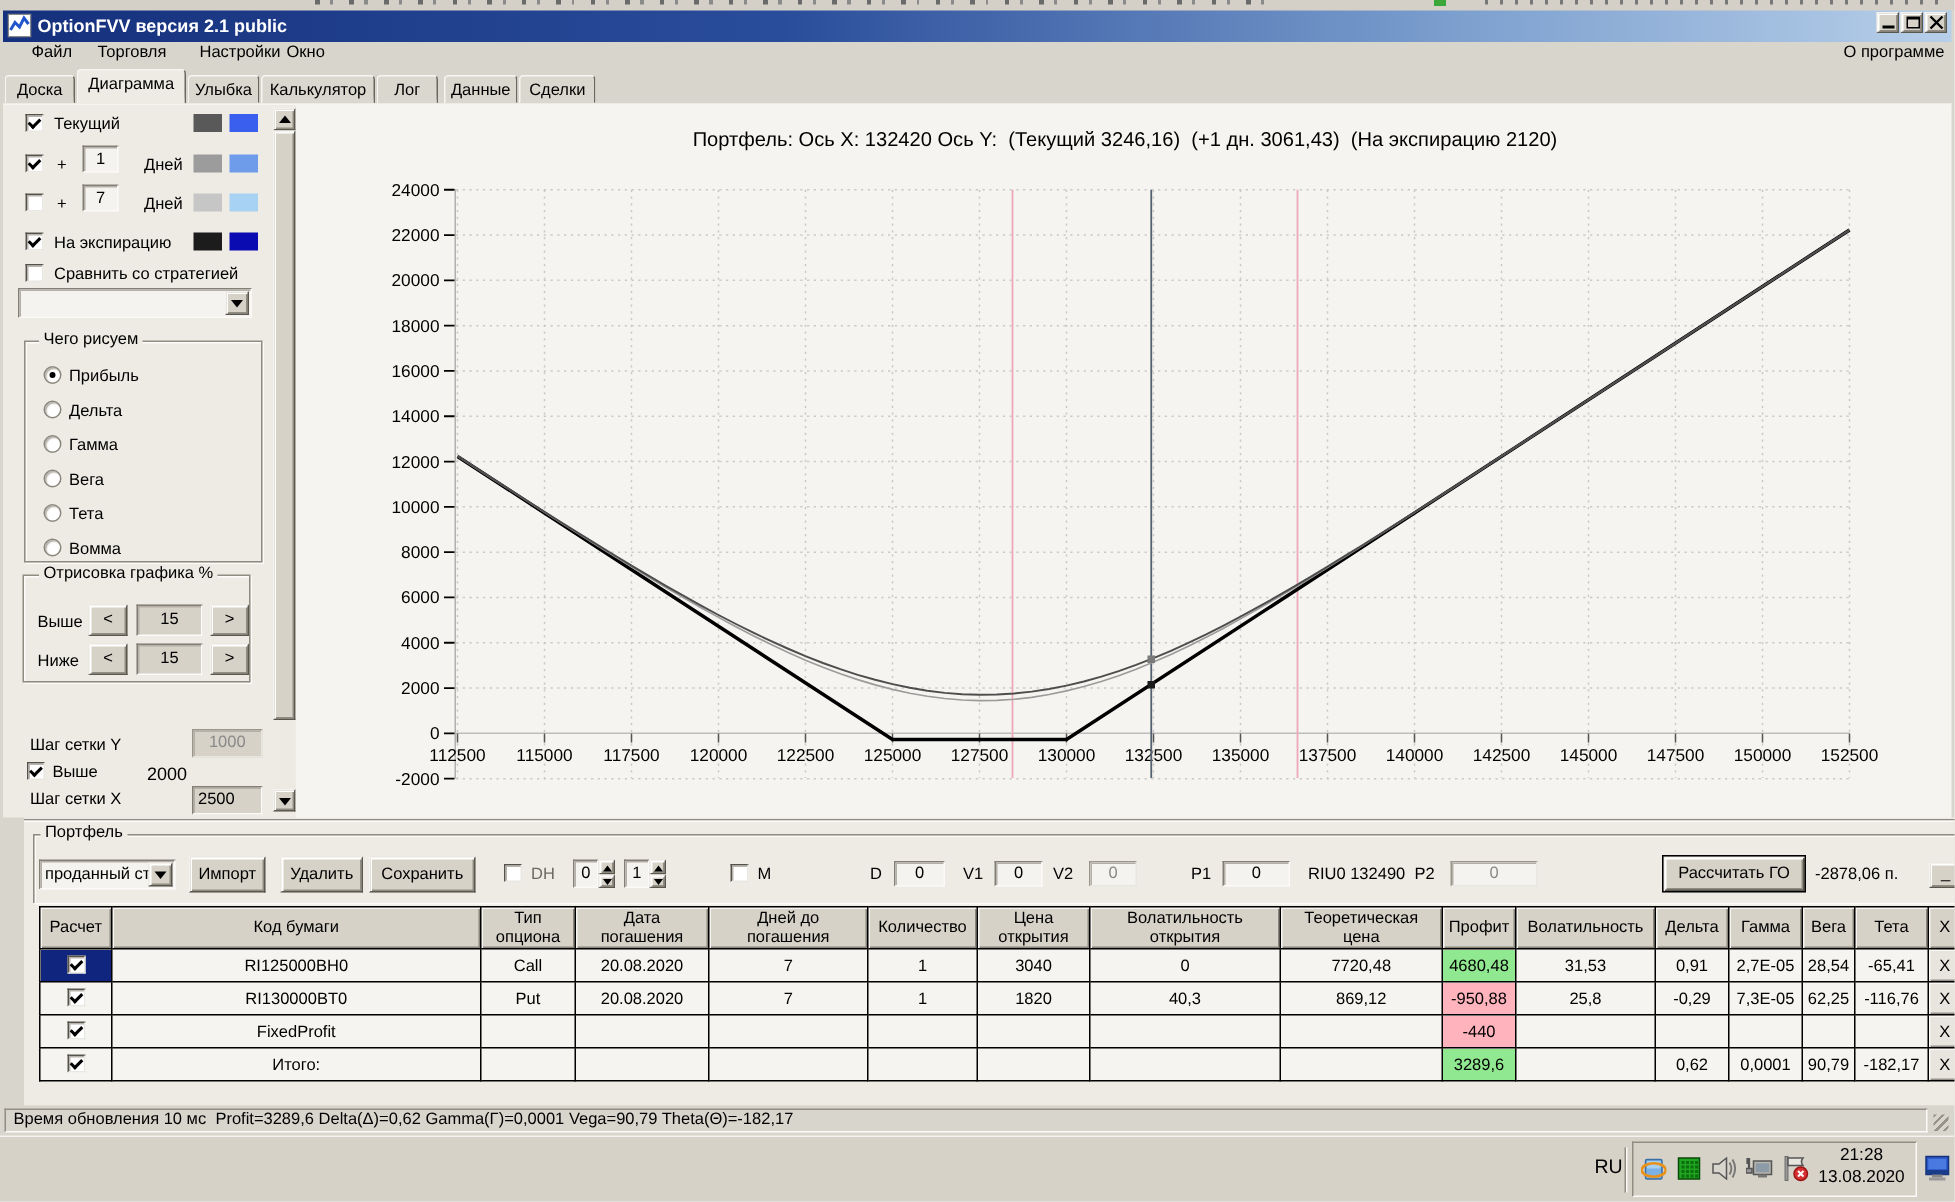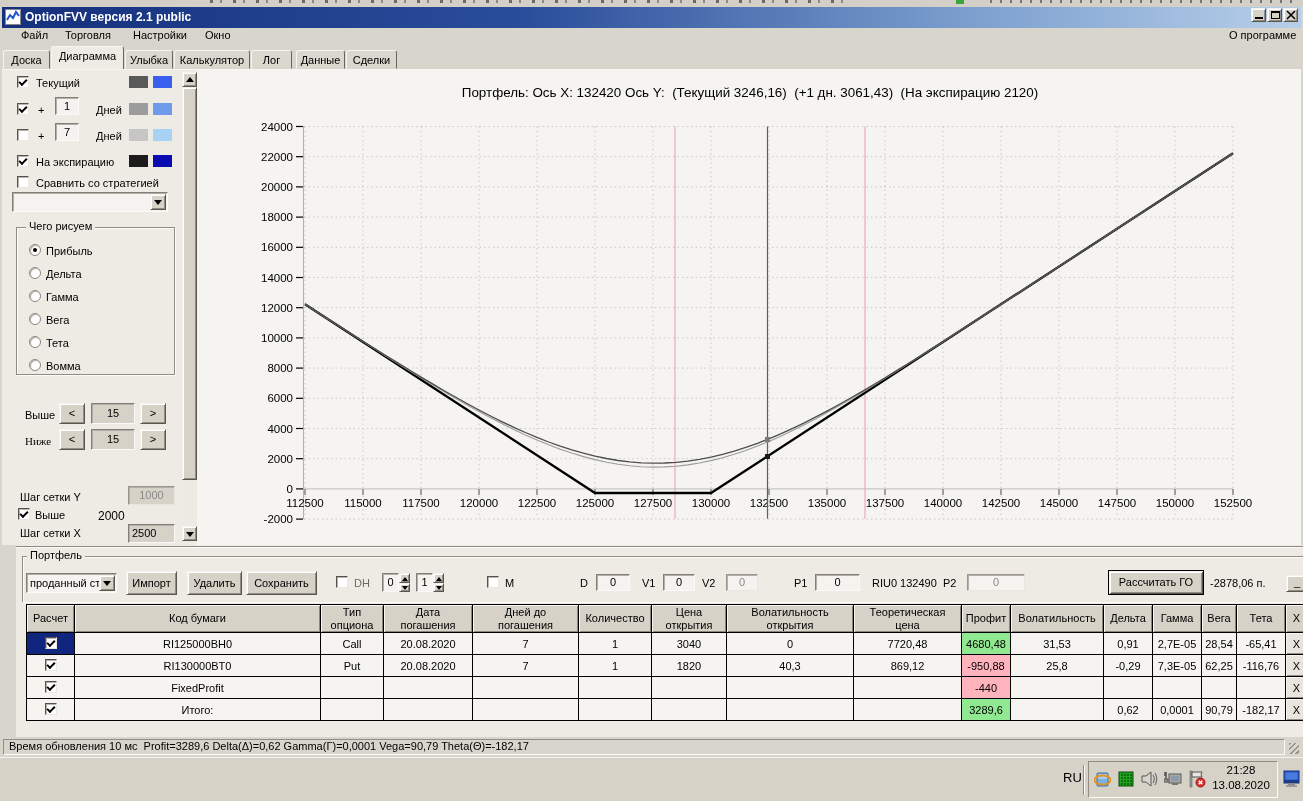--- a/index.html
+++ b/index.html
@@ -46,21 +46,21 @@
     <div class="tbtn"><svg width="14" height="12" viewBox="0 0 14 12">
           <path d="M3 2 L11 10 M11 2 L3 10" stroke="#000" stroke-width="1.6"></path>
         </svg></div>
   </div>
 </div>
 
 <div class="abs" style="left:2px;top:28px;width:1299px;height:18px;background:#d8d5cc;">
   <span class="lbl" style="left:19px;top:1px;">Файл</span>
   <span class="lbl" style="left:63px;top:1px;">Торговля</span>
   <span class="lbl" style="left:131px;top:1px;">Настройки</span>
-  <span class="lbl" style="left:203px;top:1px;">Окно</span>
+  <span class="lbl" style="left:189px;top:1px;">Окно</span>
   <span class="lbl" style="left:1227px;top:1px;">О программе</span>
 </div>
 
 <div class="abs" style="left:0;top:46px;width:1042px;height:24px;background:#d8d5cc;">
   <div class="tab" style="left:3px;width:47px;">Доска</div>
   <div class="tab" style="left:51px;width:73px;top:0;height:23px;background:#edebe3;z-index:2;border-bottom:0;">Диаграмма</div>
   <div class="tab" style="left:125px;width:48px;">Улыбка</div>
   <div class="tab" style="left:174px;width:76px;">Калькулятор</div>
   <div class="tab" style="left:251px;width:41px;">Лог</div>
   <div class="tab" style="left:296px;width:49px;">Данные</div>
@@ -103,25 +103,28 @@
 <span class="radio" style="left:27px;top:197px;"></span>
     <span class="lbl" style="left:44px;top:198px;">Дельта</span>
 <span class="radio" style="left:27px;top:220px;"></span>
     <span class="lbl" style="left:44px;top:221px;">Гамма</span>
 <span class="radio" style="left:27px;top:243px;"></span>
     <span class="lbl" style="left:44px;top:244px;">Вега</span>
 <span class="radio" style="left:27px;top:266px;"></span>
     <span class="lbl" style="left:44px;top:267px;">Тета</span>
 <span class="radio" style="left:27px;top:289px;"></span>
     <span class="lbl" style="left:44px;top:290px;">Вомма</span>
+<div class="group" style="left:13px;top:313px;width:152px;height:72px;">
+      <span class="glabel" style="left:10px;">Отрисовка графика %</span>
+    </div>
 <span class="lbl" style="left:23px;top:339px;">Выше</span>
 <div class="btn" style="left:57px;top:333px;width:26px;height:21px;line-height:19px;">&lt;</div>
 <div class="edit" style="left:89px;top:333px;width:44px;height:21px;line-height:19px;background:#d6d2c8;">15</div>
 <div class="btn" style="left:138px;top:333px;width:26px;height:21px;line-height:19px;">&gt;</div>
-<span class="lbl" style="left:23px;top:365px;font-family:Liberation Serif, serif;">Ниже</span>
+<span class="lbl" style="left:23px;top:365px;">Ниже</span>
 <div class="btn" style="left:57px;top:359px;width:26px;height:21px;line-height:19px;">&lt;</div>
 <div class="edit" style="left:89px;top:359px;width:44px;height:21px;line-height:19px;background:#d6d2c8;">15</div>
 <div class="btn" style="left:138px;top:359px;width:26px;height:21px;line-height:19px;">&gt;</div>
 <span class="lbl" style="left:18px;top:421px;">Шаг сетки Y</span>
 <div class="edit" style="left:126px;top:416px;width:47px;height:19px;line-height:17px;background:#d6d2c8;color:#8a8a8a;border-color:#9a968c #e8e6e0 #e8e6e0 #9a968c;">1000</div>
 <span class="cb chk" style="left:16px;top:438px;"></span>
     <span class="lbl" style="left:33px;top:439px;">Выше</span>
 <span class="lbl" style="left:96px;top:439px;font-size:12px;">2000</span>
 <span class="lbl" style="left:18px;top:457px;">Шаг сетки X</span>
 <div class="edit" style="left:126px;top:454px;width:47px;height:19px;line-height:17px;background:#d6d2c8;text-align:left;padding-left:3px;">2500</div>

